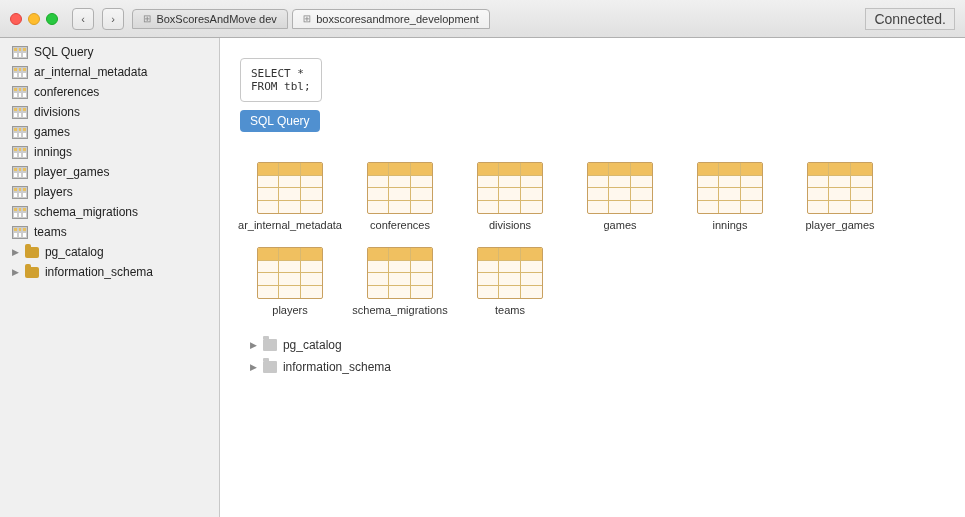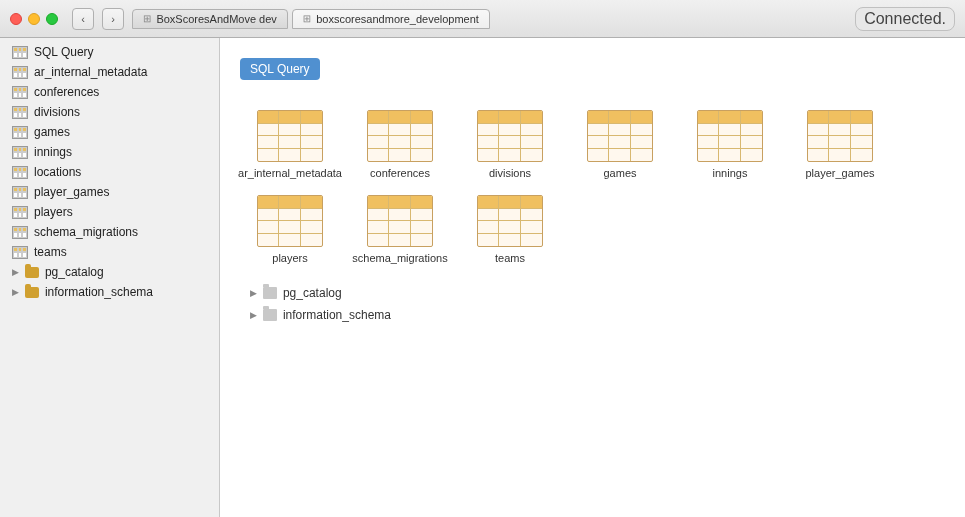--- a/index.html
+++ b/index.html
@@ -77,23 +77,23 @@
     }
 
     .tab-icon {
       font-size: 10px;
       color: #888;
     }
 
     .connected-badge {
       background: #e8e8e8;
       border: 1px solid #c0c0c0;
-      border-radius: 8px;
+      border-radius: 0;
       padding: 2px 8px;
-      font-size: 16px;
+      font-size: 14px;
       color: #444;
     }
 
     
     .main {
       display: flex;
       flex: 1;
       overflow: hidden;
       background: #701a75;
     }
@@ -389,31 +389,20 @@
   </div>
         <div class="sidebar-item">
     <div class="table-icon">
       <div class="table-icon-cell header"></div>
       <div class="table-icon-cell header"></div>
       <div class="table-icon-cell header"></div>
       <div class="table-icon-cell"></div>
       <div class="table-icon-cell"></div>
       <div class="table-icon-cell"></div>
     </div>
-    <span>locations</span>
-  </div>
-        <div class="sidebar-item">
-    <div class="table-icon">
-      <div class="table-icon-cell header"></div>
-      <div class="table-icon-cell header"></div>
-      <div class="table-icon-cell header"></div>
-      <div class="table-icon-cell"></div>
-      <div class="table-icon-cell"></div>
-      <div class="table-icon-cell"></div>
-    </div>
     <span>player_games</span>
   </div>
         <div class="sidebar-item">
     <div class="table-icon">
       <div class="table-icon-cell header"></div>
       <div class="table-icon-cell header"></div>
       <div class="table-icon-cell header"></div>
       <div class="table-icon-cell"></div>
       <div class="table-icon-cell"></div>
       <div class="table-icon-cell"></div>
@@ -454,20 +443,24 @@
     <span class="chevron-right">▶</span>
     <div class="folder-icon"></div>
     <span>information_schema</span>
   </div>
       </div>
   </div>
 
   <div class="content">
 
     
+    <div class="sql-card">
+      <div class="sql-text">SELECT *
+FROM tbl;</div>
+    </div>
     <button class="sql-query-btn">SQL Query</button>
 
     
     <div class="tables-grid" id="tables-grid">
         <div class="table-card">
     <div class="db-table-icon">
             <div class="db-cell header-row"></div>
             <div class="db-cell header-row"></div>
             <div class="db-cell header-row"></div>
             <div class="db-cell "></div>

